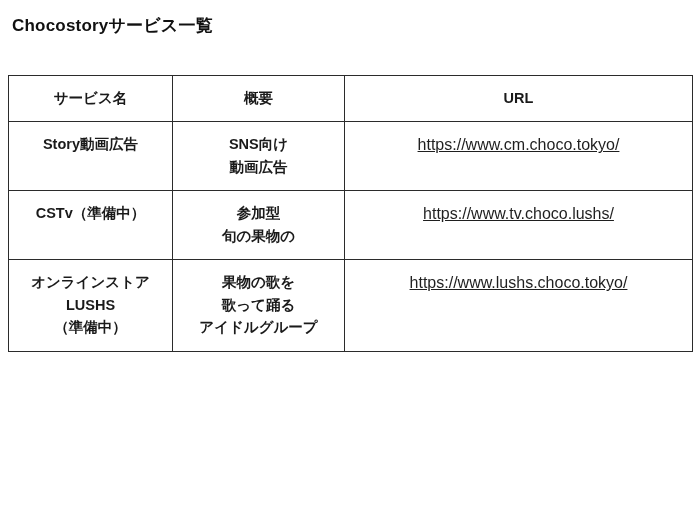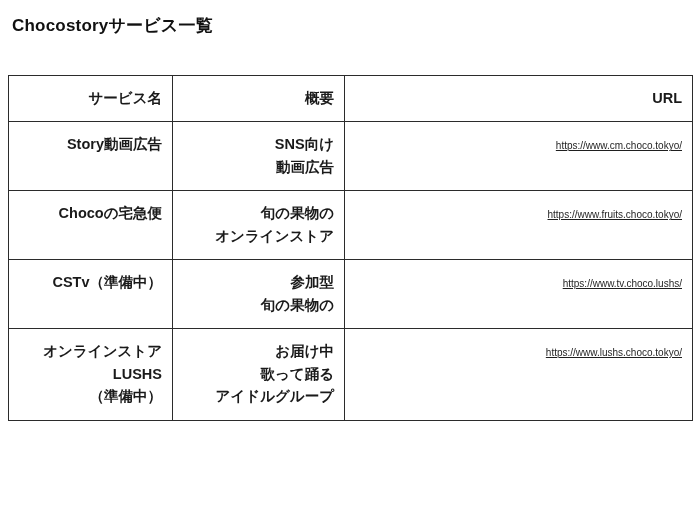--- a/index.html
+++ b/index.html
@@ -34,21 +34,21 @@
     border-collapse: collapse;
     table-layout: fixed;
   }
   table.service-table td,
   table.service-table th {
     border: 1px solid #2b2b2b;
     vertical-align: top;
     padding: 11px 10px 12px 10px;
     font-size: 14.5px;
     line-height: 1.55;
-    text-align: right;
+    text-align: center;
   }
   col.c-name { width: 164px; }
   col.c-desc { width: 172px; }
   col.c-url  { width: 348px; }
 
   thead th {
     font-weight: bold;
     font-size: 15px;
     background: #ffffff;
     padding-top: 12px;
@@ -58,21 +58,21 @@
     font-weight: bold;
     font-size: 15px;
     margin-left: 20px;
   }
   td.desc-cell {
     font-weight: bold;
     color: #1a1a1a;
   }
   td.url-cell a {
     color: #1f1f1f;
-    font-size: 10px;
+    font-size: 16px;
     word-break: break-all;
   }
   .line { display: block; }
   .nowrap-line { display: block; white-space: nowrap; }
 </style>
 </head>
 <body>
 
 <div class="page">
 
@@ -99,32 +99,20 @@
         <td class="desc-cell">
           <span class="line">SNS向け</span>
           <span class="line">動画広告</span>
         </td>
         <td class="url-cell">
           <a href="#">https://www.cm.choco.tokyo/</a>
         </td>
       </tr>
 
 
-      <tr>
-        <td class="name-cell">
-          <span class="line">Chocoの宅急便</span>
-        </td>
-        <td class="desc-cell">
-          <span class="line">旬の果物の</span>
-          <span class="line">オンラインストア</span>
-        </td>
-        <td class="url-cell">
-          <a href="#">https://www.fruits.choco.tokyo/</a>
-        </td>
-      </tr>
 
       <tr>
         <td class="name-cell">
           <span class="nowrap-line">CSTv（準備中）</span>
         </td>
         <td class="desc-cell">
           <span class="line">参加型</span>
           <span class="line">旬の果物の</span>
         </td>
         <td class="url-cell">
@@ -132,21 +120,21 @@
         </td>
       </tr>
 
       <tr>
         <td class="name-cell">
           <span class="line">オンラインストア</span>
           <span class="line">LUSHS</span>
           <span class="line">（準備中）</span>
         </td>
         <td class="desc-cell">
-          <span class="line">お届け中</span>
+          <span class="line">果物の歌を</span>
           <span class="line">歌って踊る</span>
           <span class="line">アイドルグループ</span>
         </td>
         <td class="url-cell">
           <a href="#">https://www.lushs.choco.tokyo/</a>
         </td>
       </tr>
     </tbody>
   </table>
 </div>

